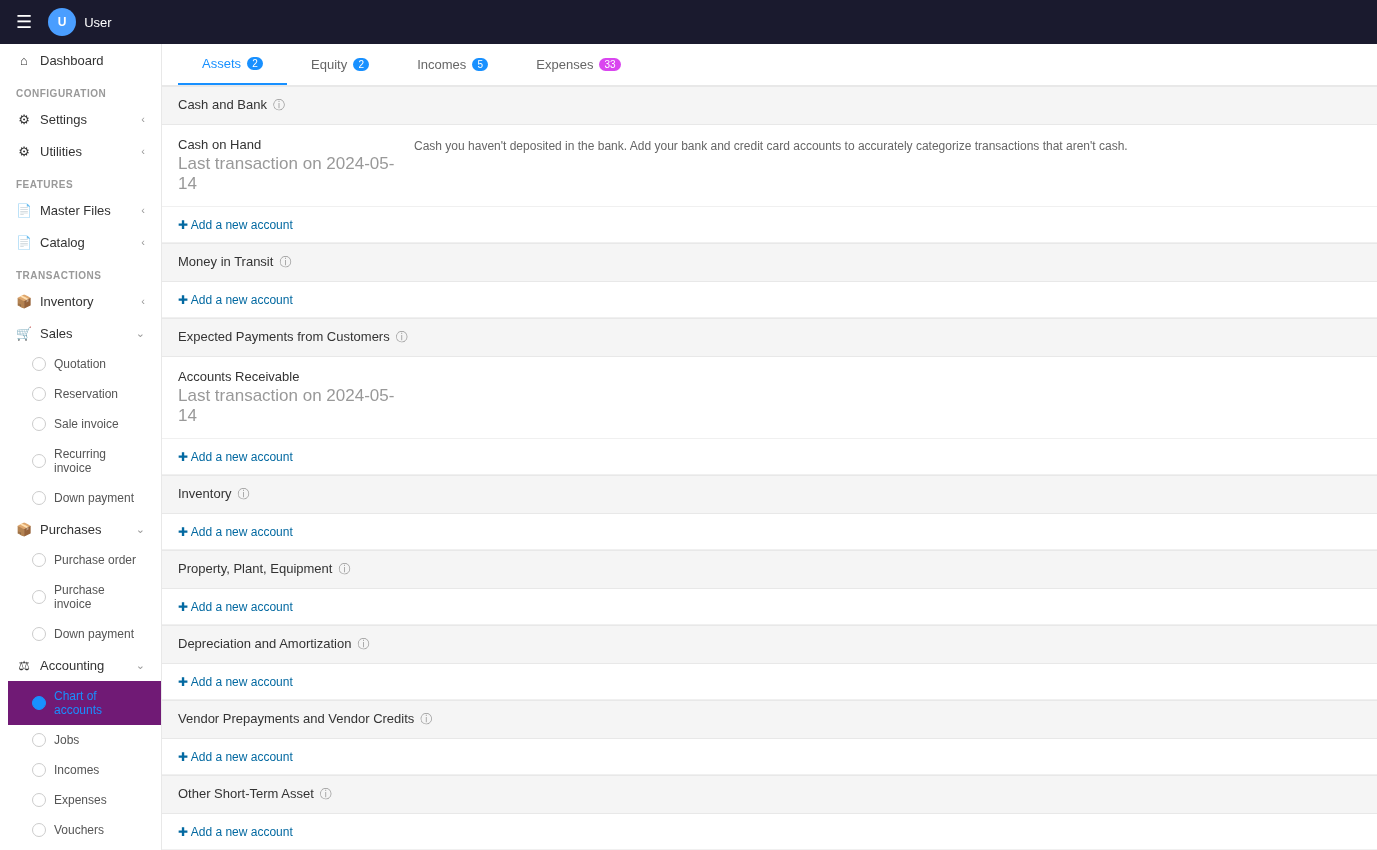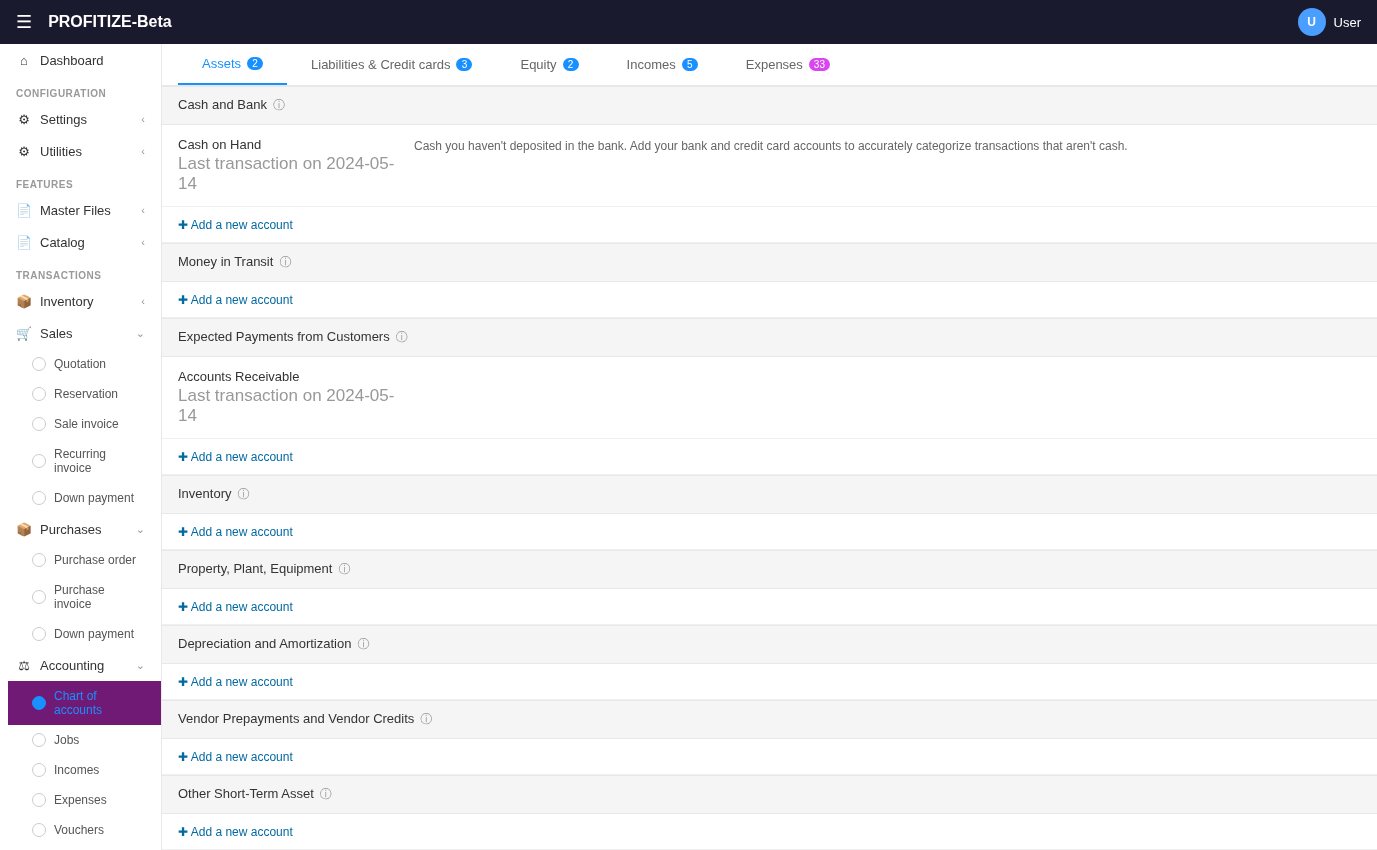--- a/index.html
+++ b/index.html
@@ -51,21 +51,20 @@
     .account-date { font-size: 17px; color: #999; margin-top: 2px; }
     .account-desc { flex: 1; font-size: 12px; color: #666; line-height: 1.5; }
     .add-account-row { padding: 10px 16px; border-bottom: 1px solid #f0f0f0; }
     .add-account-btn { color: #0369a1; font-size: 12px; cursor: pointer; display: inline-flex; align-items: center; gap: 4px; }
   </style>
 </head>
 <body>
 
 <div class="navbar">
   <span class="navbar-menu-icon">☰</span>
-  <span class="navbar-title">PROFITIZE-Beta</span>
   <div class="navbar-user">
     <div class="navbar-avatar">
         <span>U</span>
       </div>
     <span>User</span>
   </div>
 </div>
 
 <div class="layout">
 
@@ -186,24 +185,20 @@
       
     </div>
   </div>
 
   <div class="main">
 
     <div class="tabs">
       <div class="tab active">
         <span>Assets</span>
         <span class="tab-badge">2</span>
-      </div>
-      <div class="tab">
-        <span>Liabilities &amp; Credit cards</span>
-        <span class="tab-badge">3</span>
       </div>
       <div class="tab">
         <span>Equity</span>
         <span class="tab-badge">2</span>
       </div>
       <div class="tab">
         <span>Incomes</span>
         <span class="tab-badge">5</span>
       </div>
       <div class="tab">

